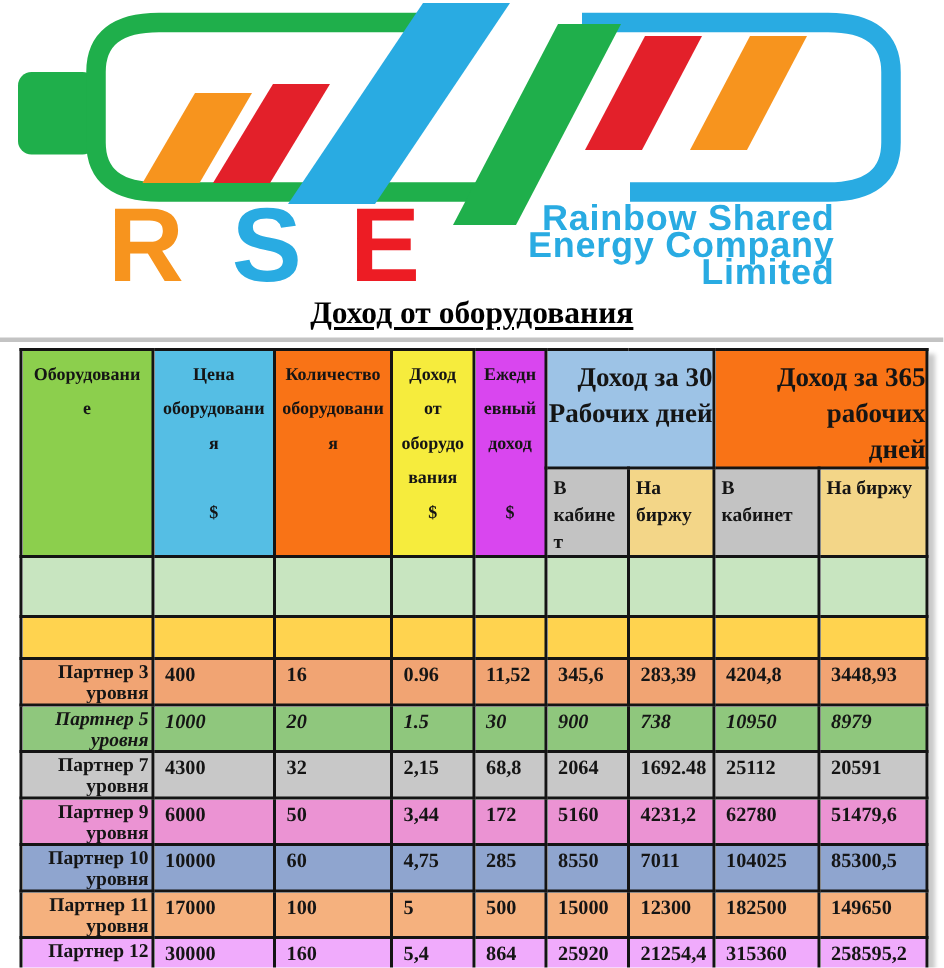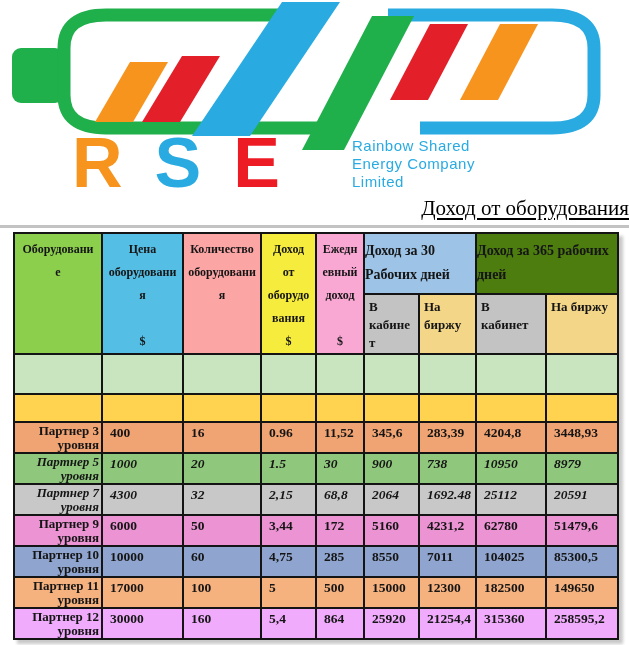--- a/index.html
+++ b/index.html
@@ -11,47 +11,47 @@
   .logo svg { position: absolute; left: 0; top: 0; }
   .rse-letters {
     position: absolute; left: 72px; top: 128px;
     display: flex; gap: 32px;
     font-family: "Liberation Sans", sans-serif;
     font-size: 70px; font-weight: bold; line-height: 1;
   }
   .company-name {
     position: absolute; left: 352px; top: 137px;
     font-family: "Liberation Sans", sans-serif;
-    font-size: 15px; font-weight: normal; line-height: 18px;
-    letter-spacing: 0.5px; white-space: pre-line;
+    font-size: 24px; font-weight: bold; line-height: 18px;
+    letter-spacing: 0.5px; white-space: pre-line; text-align: right;
   }
 
   
   .page-title {
-    text-align: right; font-size: 21px; font-weight: normal; color: #000;
+    text-align: center; font-size: 21px; font-weight: bold; color: #000;
     text-decoration: underline; text-decoration-thickness: 2px; text-underline-offset: 3px;
     margin-top: 0px; height: 26px;
   }
   .divider { width: 629px; height: 3px; background: #c3c3c3; margin-top: 3px; }
 
   
   table.income-table {
     margin: 4px 0 0 13px;
     border-collapse: collapse; table-layout: fixed; width: 604px;
     font-family: "Liberation Serif", serif;
     box-shadow: 4px 4px 3px #c9c9c9;
   }
   .income-table th, .income-table td {
     border: 2px solid #141414; color: #151515;
     font-weight: bold; overflow: hidden;
   }
   thead tr.hrow1 { height: 60px; }
   thead tr.hrow2 { height: 56px; }
   th.hc { vertical-align: top; text-align: center; white-space: pre-line; line-height: 23px; padding-top: 4px; font-size: 12px; }
-  th.hg { vertical-align: top; text-align: left; white-space: pre-line; line-height: 24px; padding-top: 5px; font-size: 14px; margin-top: 12px; }
+  th.hg { vertical-align: top; text-align: right; white-space: pre-line; line-height: 24px; padding-top: 5px; font-size: 18px; margin-top: 12px; }
   th.hs { vertical-align: top; text-align: left;  white-space: pre-line; line-height: 18px; padding: 3px 3px 0 4px; font-size: 13px; }
   td.name-cell { vertical-align: top; text-align: right; font-size: 13px; line-height: 14px; padding: 1px 2px 0 4px; }
   td.num-cell  { vertical-align: top; text-align: left; font-size: 13.5px; line-height: 15px; padding: 2px 2px 0 7px; }
 </style>
 </head>
 <body>
 
 <div class="page">
 
   <div class="logo">
@@ -97,36 +97,36 @@
     </colgroup>
     <thead>
       <tr class="hrow1">
         <th class="hc" rowspan="2" style="background: rgb(140, 207, 77);">Оборудовани
 е</th>
         <th class="hc" rowspan="2" style="background: rgb(85, 190, 228);">Цена
 оборудовани
 я
 
 $</th>
-        <th class="hc" rowspan="2" style="background: #fca5a5;">Количество
+        <th class="hc" rowspan="2" style="background: #f97316;">Количество
 оборудовани
 я</th>
         <th class="hc" rowspan="2" style="background: rgb(246, 236, 61);">Доход
 от
 оборудо
 вания
 $</th>
-        <th class="hc" rowspan="2" style="background: #f9a8d4;">Ежедн
+        <th class="hc" rowspan="2" style="background: #d946ef;">Ежедн
 евный
 доход
 
 $</th>
         <th class="hg" colspan="2" style="background: rgb(157, 195, 230);">Доход за 30
 Рабочих дней</th>
-        <th class="hg" colspan="2" style="background: #4d7c0f;">Доход за 365 рабочих
+        <th class="hg" colspan="2" style="background: #f97316;">Доход за 365 рабочих
 дней</th>
       </tr>
       <tr class="hrow2">
         <th class="hs" style="background: rgb(195, 195, 195);">В
 кабине
 т</th>
         <th class="hs" style="background: rgb(243, 214, 136); margin-top: 12px;">На
 биржу</th>
         <th class="hs" style="background: rgb(195, 195, 195);">В
 кабинет</th>
@@ -171,21 +171,21 @@
           <td class="name-cell">Партнер 5 уровня</td>
           <td class="num-cell">1000</td>
           <td class="num-cell">20</td>
           <td class="num-cell">1.5</td>
           <td class="num-cell">30</td>
           <td class="num-cell">900</td>
           <td class="num-cell">738</td>
           <td class="num-cell">10950</td>
           <td class="num-cell">8979</td>
         </tr>
-        <tr style="background: rgb(200, 200, 200); height: 29px; font-style: italic;">
+        <tr style="background: rgb(200, 200, 200); height: 29px;">
           <td class="name-cell">Партнер 7 уровня</td>
           <td class="num-cell">4300</td>
           <td class="num-cell">32</td>
           <td class="num-cell">2,15</td>
           <td class="num-cell">68,8</td>
           <td class="num-cell">2064</td>
           <td class="num-cell">1692.48</td>
           <td class="num-cell">25112</td>
           <td class="num-cell">20591</td>
         </tr>

